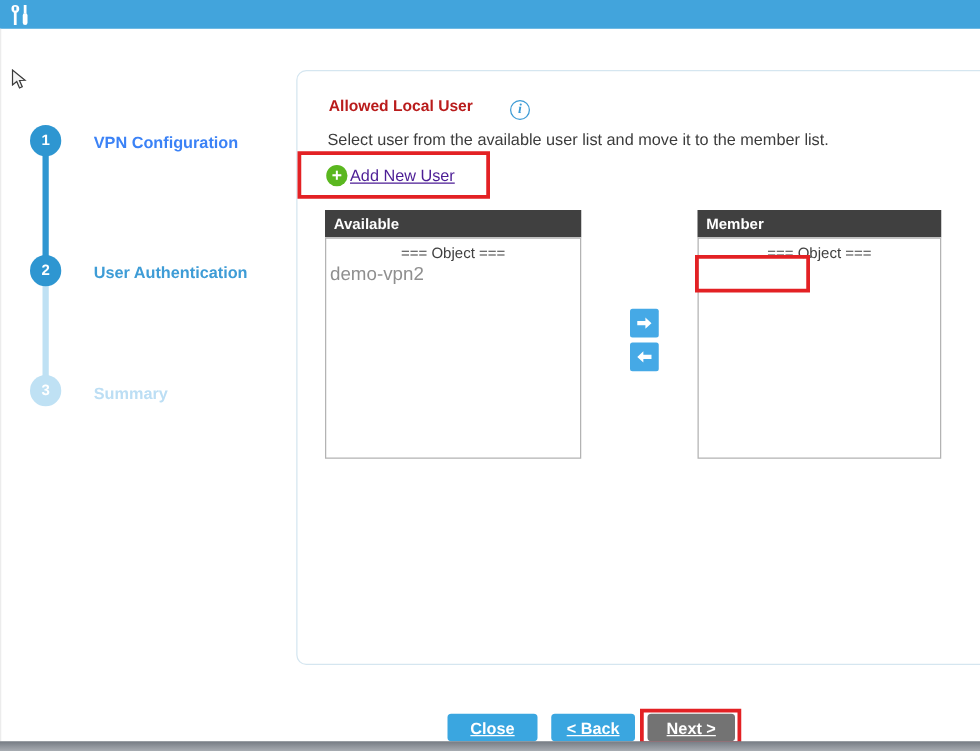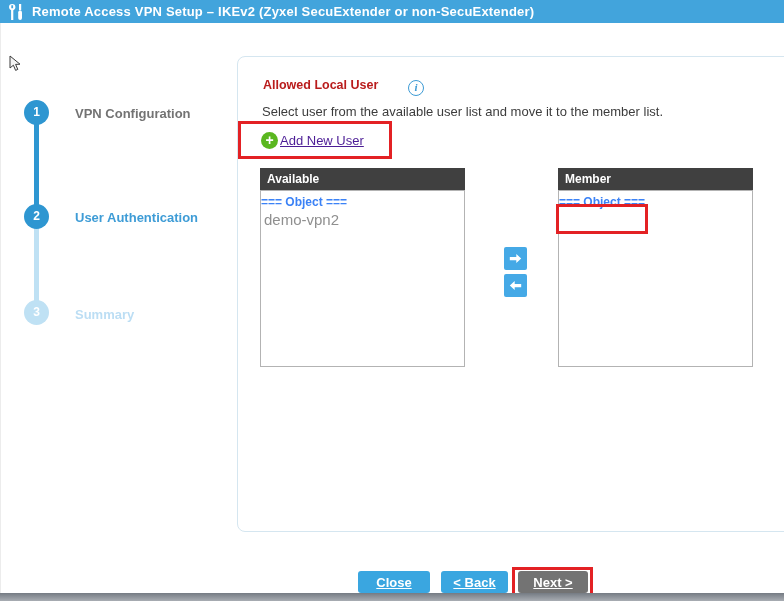--- a/index.html
+++ b/index.html
@@ -24,21 +24,21 @@
     position:absolute; left:24px; width:25px; height:25px; border-radius:50%;
     color:#fff; font-size:12px; font-weight:bold; text-align:center; line-height:25px;
   }
   .sc1 { top:100px; background:#2e96d1; }
   .sc2 { top:204px; background:#2e96d1; }
   .sc3 { top:300px; background:#bfe1f4; }
   .step-line { position:absolute; left:34px; width:5px; }
   .sl1 { top:123px; height:83px; background:#2e96d1; }
   .sl2 { top:227px; height:75px; background:#bfe1f4; }
   .step-label { position:absolute; left:75px; font-size:13px; font-weight:bold; white-space:nowrap; }
-  .stl1 { top:106px; color:#737373; }
+  .stl1 { top:106px; color:#3b82f6; }
   .stl2 { top:210px; color:#3e9cd6; }
   .stl3 { top:307px; color:#bcdef4; }
   
   .panel {
     position:absolute; left:237px; top:56px; width:600px; height:476px;
     border:1px solid #d5e6f0; border-radius:8px; background:#fff;
   }
   .heading { position:absolute; left:263px; top:78px; font-size:12.5px; font-weight:bold; color:#b91c1c; }
   .info-icon {
     position:absolute; left:408px; top:80px; width:16px; height:16px;
@@ -56,21 +56,21 @@
   
   .list-header {
     position:absolute; top:168px; height:22px; background:#404040;
     color:#fff; font-size:12px; font-weight:bold; line-height:22px; padding-left:7px;
   }
   .lh-avail { left:260px; width:205px; }
   .lh-member { left:558px; width:195px; }
   .list-body { position:absolute; top:190px; height:177px; border:1px solid #b3b3b3; background:#fff; }
   .lb-avail { left:260px; width:205px; }
   .lb-member { left:558px; width:195px; }
-  .list-sep { text-align:left; font-size:12px; font-weight:bold; color:#3b82f6; margin-top:4px; }
+  .list-sep { text-align:center; font-size:12px; font-weight:normal; color:#404040; margin-top:4px; }
   .list-item { font-size:15px; color:#8f8f8f; padding-left:3px; margin-top:2px; }
   .move-btn {
     position:absolute; left:504px; width:23px; height:23px; background:#45a9e6;
     border:none; border-radius:2px; display:flex; align-items:center; justify-content:center; cursor:pointer;
   }
   .mb-right { top:247px; } .mb-left { top:274px; }
   .move-btn svg { width:13px; height:13px; }
   
   .btn {
     position:absolute; top:571px; height:22px; border:none; border-radius:3px;
@@ -92,21 +92,20 @@
 </style>
 </head>
 <body>
 
 <div class="titlebar">
   <svg class="ticon" viewBox="0 0 15 16">
     <path fill="#fff" fill-rule="evenodd" d="M3.2 0a3.2 3.2 0 0 1 3.2 3.2c0 1.4-.9 2.6-2.1 3V16H2.1V6.2A3.2 3.2 0 0 1 0 3.2 3.2 3.2 0 0 1 3.2 0zM2.3 1.3v3h1.8v-3z"></path>
     <rect fill="#fff" x="10" y="0" width="2.2" height="6.4"></rect>
     <rect fill="#fff" x="9.2" y="6.4" width="3.8" height="9.6" rx="1.9"></rect>
   </svg>
-  <span class="ttext">Remote Access VPN Setup – IKEv2 (Zyxel SecuExtender or non-SecuExtender)</span>
 </div>
 <div class="win-edge"></div>
 
 <svg class="cursor" viewBox="0 0 13 17">
   <path d="M1 1 L1 13 L4.4 10.2 L6.6 15.4 L8.8 14.4 L6.6 9.4 L11 9.2 Z" fill="#f4f4f4" stroke="#3a3a3a" stroke-width="1"></path>
 </svg>
 
 <div class="step-line sl1"></div>
 <div class="step-line sl2"></div>
 <div class="step-circle sc1">1</div>

